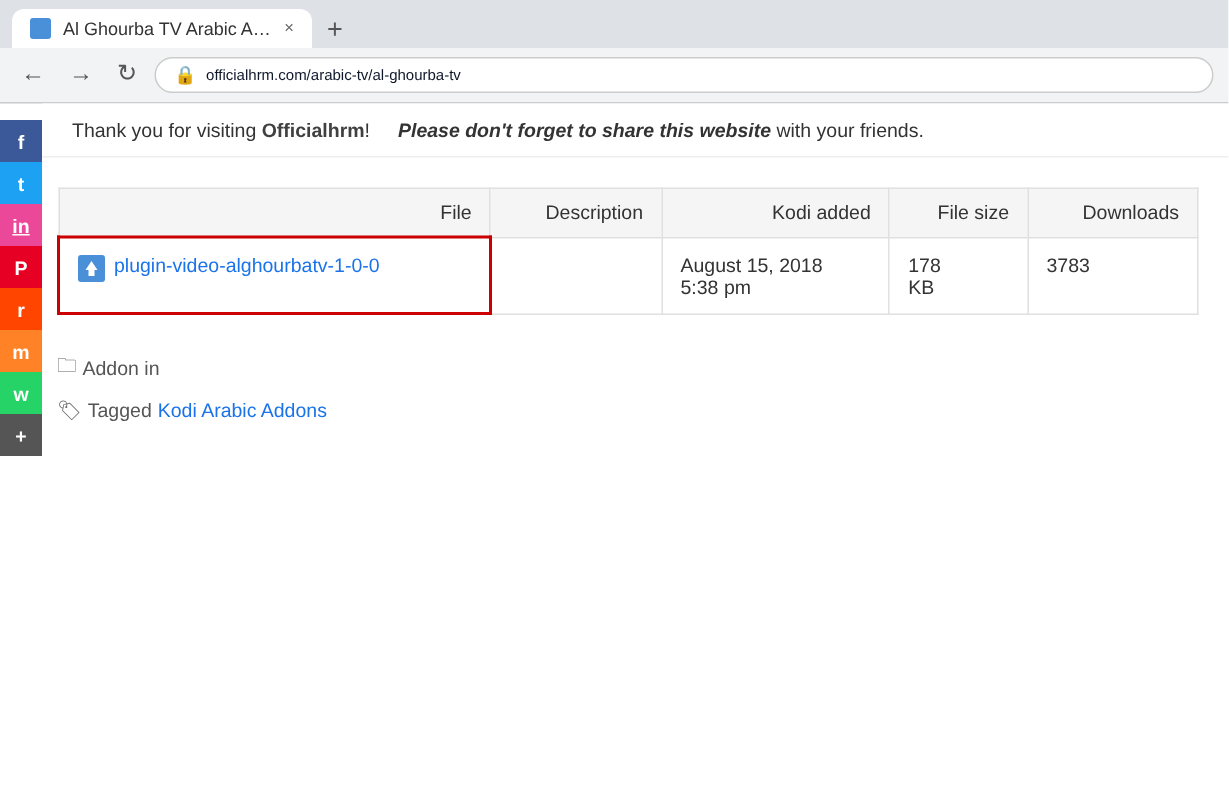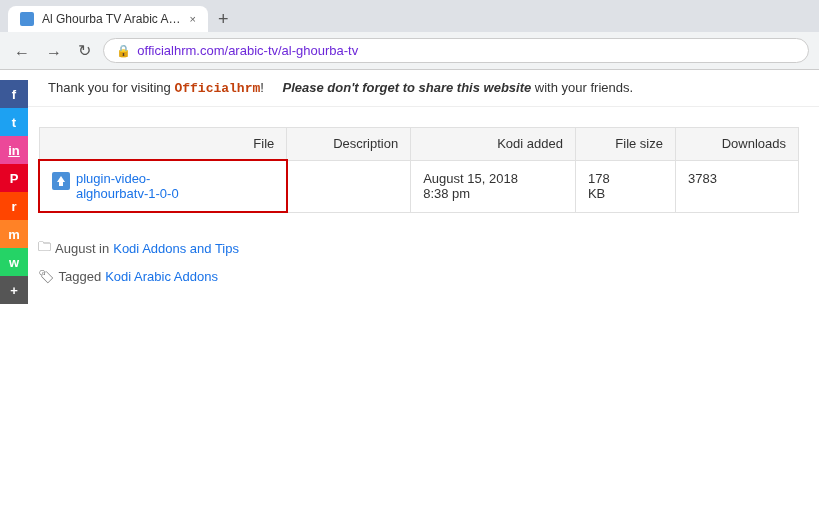--- a/index.html
+++ b/index.html
@@ -86,21 +86,21 @@
       flex: 1;
       display: flex;
       align-items: center;
       background: #fff;
       border: 1px solid #ccc;
       border-radius: 20px;
       padding: 4px 12px;
       gap: 6px;
     }
     .lock-icon { font-size: 12px; color: #555; }
-    .url-text { font-size: 13px; color: #6d28d9; }
+    .url-text { font-size: 10px; color: #0f172a; }
 
     
     .social-sidebar {
       position: fixed;
       left: 0;
       top: 80px;
       display: flex;
       flex-direction: column;
       z-index: 10;
     }
@@ -121,21 +121,21 @@
       margin-left: 28px;
       padding: 0;
     }
     .notice-bar {
       background: #fff;
       padding: 10px 20px;
       font-size: 13px;
       color: #333;
       border-bottom: 1px solid #eee;
     }
-    .notice-bar .brand { color: #c2410c; font-weight: bold; font-family: Liberation Mono, monospace; }
+    .notice-bar .brand { color: #404040; font-weight: bold; }
     .notice-bar .emphasis { font-style: italic; font-weight: bold; margin-left: 15px; }
 
     .main-content {
       padding: 20px 20px 20px 10px;
     }
 
     .section-title {
       font-size: 26px;
       font-weight: bold;
       color: #222;
@@ -169,21 +169,21 @@
     .file-icon {
       width: 18px;
       height: 18px;
       flex-shrink: 0;
       margin-top: 1px;
     }
     .file-link {
       color: #1a73e8;
       text-decoration: none;
       display: flex;
-      flex-direction: column;
+      flex-direction: row;
     }
     .file-row td:first-child {
       border: 2px solid #cc0000;
     }
 
     .footer-tags {
       margin-top: 24px;
       font-size: 13px;
       color: #555;
     }
@@ -260,32 +260,31 @@
           <rect width="18" height="18" rx="2" fill="#4a90d9"></rect>
           <polygon points="9,4 13,10 11,10 11,14 7,14 7,10 5,10" fill="white"></polygon>
         </svg>
         <a href="#" class="file-link">
           <span>plugin-video-</span>
           <span>alghourbatv-1-0-0</span>
         </a>
       </div>
             </td>
             <td></td>
-            <td><span>August 15, 2018</span><br><span>8:38 pm</span></td>
+            <td><span>August 15, 2018</span><br><span>5:38 pm</span></td>
             <td><span>178</span><br><span>KB</span></td>
             <td>3783</td>
           </tr>
         </tbody>
     </table>
 
     <div class="footer-tags">
       <div class="tag-line">
         <span class="folder-icon">🗀</span>
-        <span>August in </span>
-        <a href="#">Kodi Addons and Tips</a>
+        <span>Addon in </span>
       </div>
       <div class="tag-line">
         <span class="tag-icon">🏷</span>
         <span>Tagged </span>
         <a href="#">Kodi Arabic Addons</a>
       </div>
     </div>
   </div>
 </div>
 

